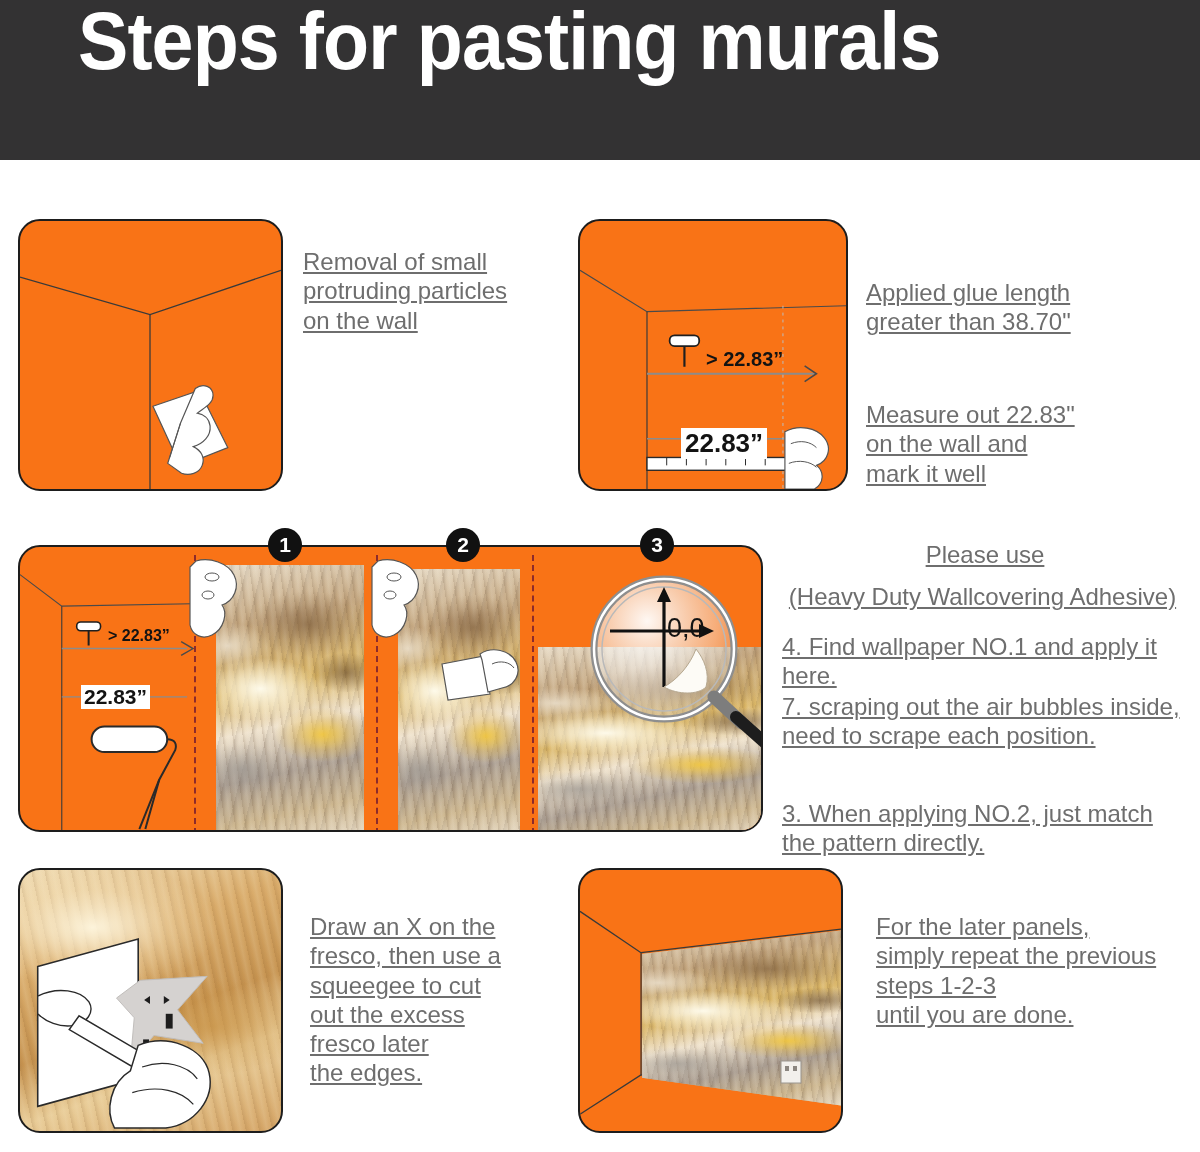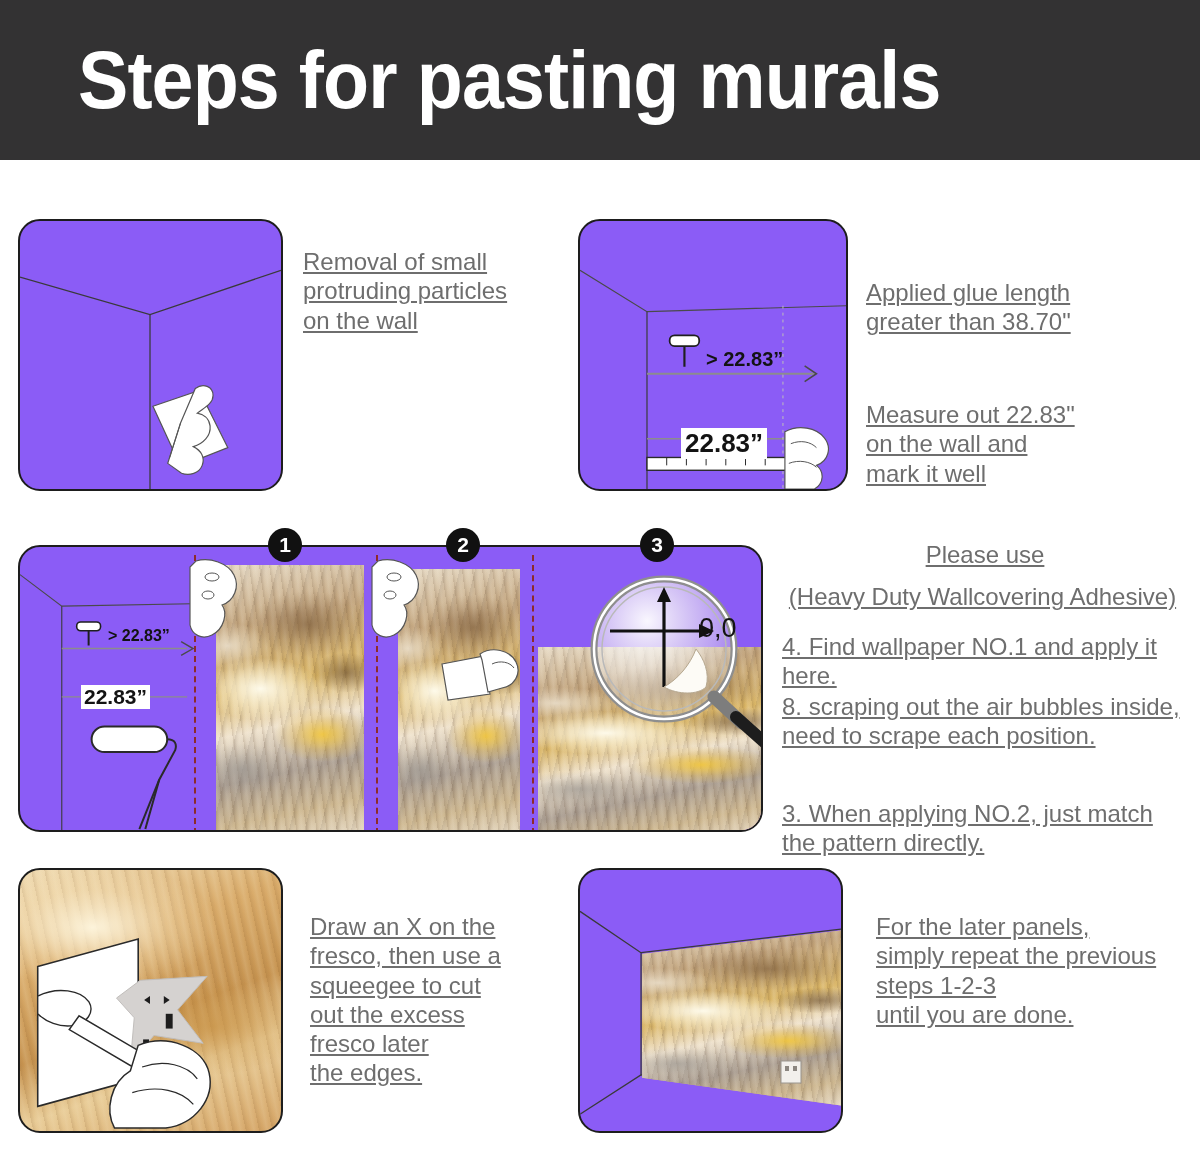--- a/index.html
+++ b/index.html
@@ -4,32 +4,32 @@
 <style>
   html,body{margin:0;padding:0;}
   body{
     width:1200px;height:1152px;background:#ffffff;
     font-family:"Liberation Sans","DejaVu Sans",sans-serif;
     overflow:hidden;position:relative;
   }
   
   .header{
     position:absolute;left:0;top:0;width:1200px;height:160px;
-    background:#333233;display:flex;align-items:center;
+    background:#333233;display:flex;
   }
   .header-title{
     color:#ffffff;font-size:82px;font-weight:bold;
     letter-spacing:-1px;margin-left:78px;
     transform:scaleX(0.92);transform-origin:left center;
     white-space:nowrap;line-height:1;
   }
   
   .panel{
     position:absolute;border:2px solid #1d1d1d;border-radius:22px;
-    background:#8b5cf6;overflow:hidden;box-sizing:border-box;
+    background:#f97316;overflow:hidden;box-sizing:border-box;
   }
   .caption{
     position:absolute;color:#6e6e6e;font-size:24px;line-height:1.22;
     white-space:pre-line;
     text-decoration:underline;
   }
   .caption.center{text-align:center;}
   
   .svgfill{position:absolute;left:0;top:0;width:100%;height:100%;}
   
@@ -193,31 +193,31 @@
     <path d="M150 148 L186 180" stroke="#1d1d1d" stroke-width="12" stroke-linecap="round"></path>
 
     <line x1="78" y1="118" x2="78" y2="24" stroke="#111" stroke-width="3.2"></line>
     <path d="M71 33 L78 18 L85 33 Z" fill="#111"></path>
     <line x1="24" y1="62" x2="122" y2="62" stroke="#111" stroke-width="3.2"></line>
     <path d="M113 55 L128 62 L113 69 Z" fill="#111"></path>
 
     <path d="M78 118 C92 110 104 96 110 80 C118 90 124 104 120 118
              C112 126 92 126 78 118 Z" fill="#fdfbf6" stroke="#b6a890" stroke-width="1"></path>
   </svg>
-  <div class="dim-text" style="left:647px;top:66px;font-size:27px;font-weight:normal;padding-left:32px;">0,0</div>
+  <div class="dim-text" style="left:647px;top:66px;font-size:27px;font-weight:normal;">0,0</div>
 </div>
 
 <div class="badge" style="left:268px;top:528px;">1</div>
 <div class="badge" style="left:446px;top:528px;">2</div>
 <div class="badge" style="left:640px;top:528px;">3</div>
 
 <div class="caption center" style="left:790px;top:540px;width:390px;">Please use</div>
 <div class="caption center" style="left:770px;top:573px;width:425px;margin-top:9px;">(Heavy Duty Wallcovering Adhesive)</div>
 <div class="caption" style="left:782px;top:632px;width:415px;">4. Find wallpaper NO.1 and apply it here.</div>
-<div class="caption" style="left:782px;top:692px;width:415px;">8. scraping out the air bubbles inside,
+<div class="caption" style="left:782px;top:692px;width:415px;">7. scraping out the air bubbles inside,
 need to scrape each position.</div>
 <div class="caption" style="left:782px;top:799px;width:415px;">3. When applying NO.2, just match
 the pattern directly.</div>
 
 <div class="panel mural-warm" style="left:18px;top:868px;width:265px;height:265px;">
   <svg class="svgfill" viewBox="0 0 265 265" preserveAspectRatio="none">
 
     <path d="M18 98 L120 70 L120 212 L18 240 Z" fill="#ffffff" stroke="#2a2a2a" stroke-width="1.6"></path>
 
     <path d="M122 112 L190 108 L160 142 L186 176 L136 168 L112 196 L116 150 L98 130 Z" fill="#d5d2d0" stroke="#c0bdbb" stroke-width="1"></path>

